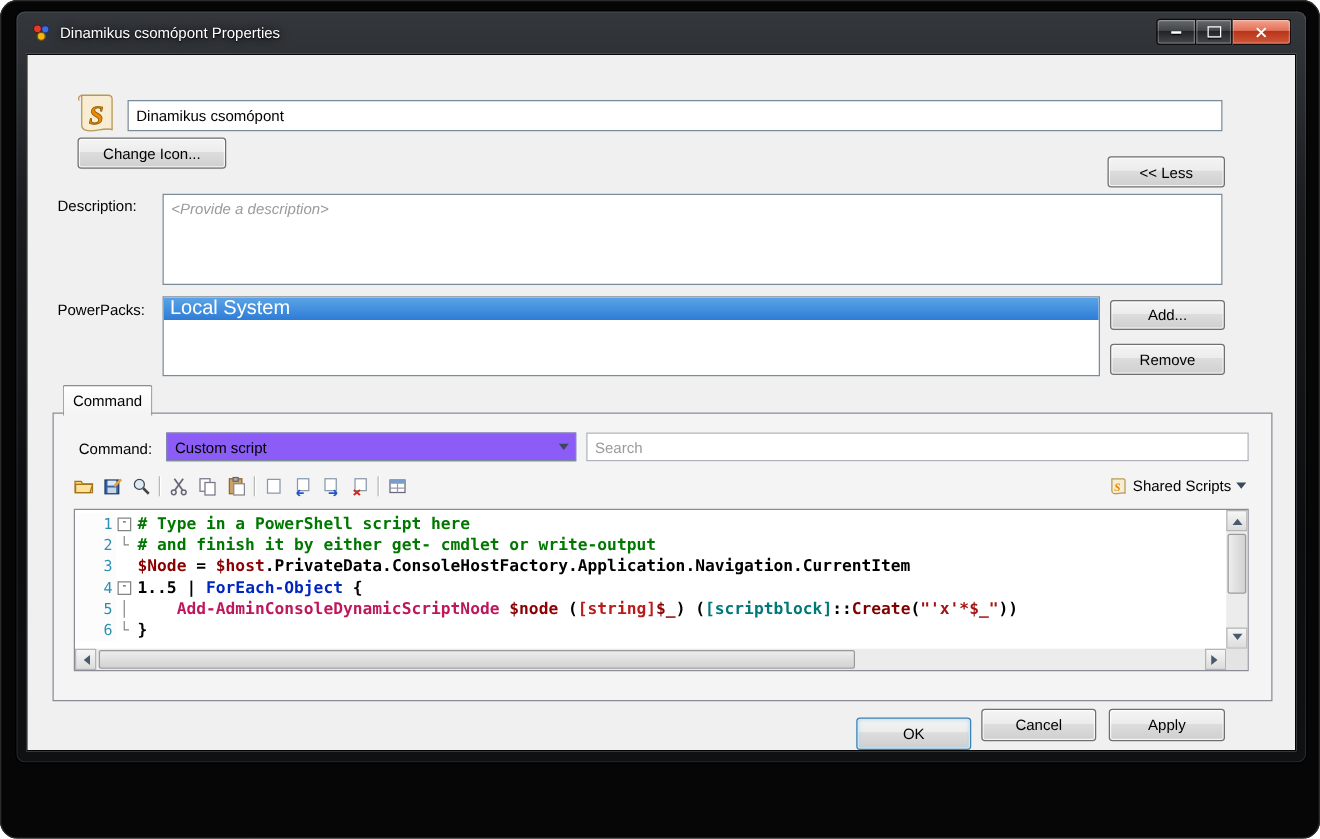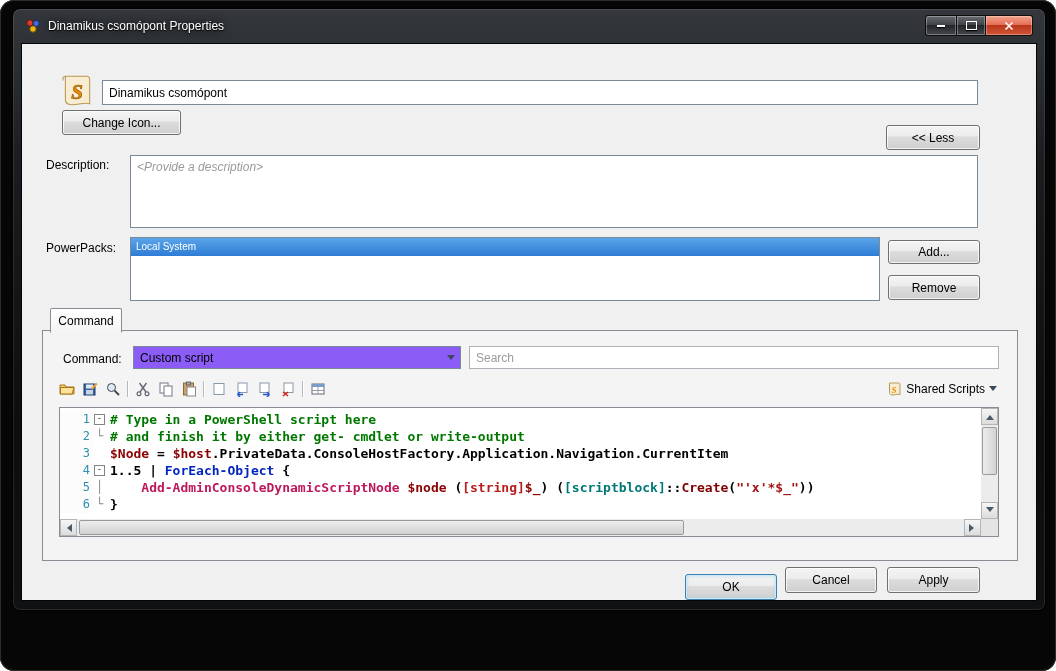--- a/index.html
+++ b/index.html
@@ -24,21 +24,21 @@
   .desc::placeholder{color:#9b9b9b;font-style:italic;}
   .search::placeholder{color:#9b9b9b;}
   .btn{position:absolute;display:flex;align-items:center;justify-content:center;font-size:12px;color:#000;
        background:linear-gradient(#f4f4f4,#ececec 45%,#dddddd 46%,#cfcfcf);
        border:1px solid #707070;border-radius:3px;box-shadow:inset 0 0 0 1px rgba(255,255,255,.75);cursor:default;}
   .btn.default{border-color:#3c7fb1;box-shadow:inset 0 0 0 1px #cde9f7,inset 0 0 4px #9fd5ee;}
   .combo{position:absolute;border:1px solid #7a8a99;background:#8b5cf6;display:flex;align-items:center;font-size:12px;padding-left:6px;box-sizing:border-box;}
   .combo-arrow{margin-left:auto;width:18px;height:100%;display:flex;align-items:center;justify-content:center;}
   .tri-down{width:0;height:0;border:4px solid transparent;border-top:5px solid #3a4a5a;margin-top:4px;}
   .listbox{position:absolute;border:1px solid #7a8a99;background:#fff;overflow:hidden;}
-  .pp-item{height:18px;line-height:18px;padding-left:5px;font-size:10px;color:#000;}
+  .pp-item{height:18px;line-height:18px;padding-left:5px;font-size:16px;color:#000;}
   .pp-item.selected{background:linear-gradient(#5aa4e8,#2e7cd6);color:#fff;}
   .tab{position:absolute;display:flex;align-items:center;justify-content:center;font-size:12px;
        background:linear-gradient(#ffffff,#f4f4f4);border:1px solid #898c95;border-bottom:1px solid #f4f4f4;
        border-radius:2px 2px 0 0;z-index:3;}
   .panel{position:absolute;border:1px solid #898c95;background:#f4f4f4;}
   .toolbar{position:absolute;display:flex;align-items:center;}
   .tbtn{width:23px;height:22px;display:flex;align-items:center;justify-content:center;border-radius:2px;}
   .tsep{width:1px;height:16px;background:#b9b9b9;box-shadow:1px 0 0 #ffffff;margin:0 3px;}
   .shared{position:absolute;display:flex;align-items:center;gap:4px;font-size:12px;height:24px;padding:0 4px;}
   .editor{position:absolute;background:#fff;border:1px solid #898c95;overflow:hidden;}

